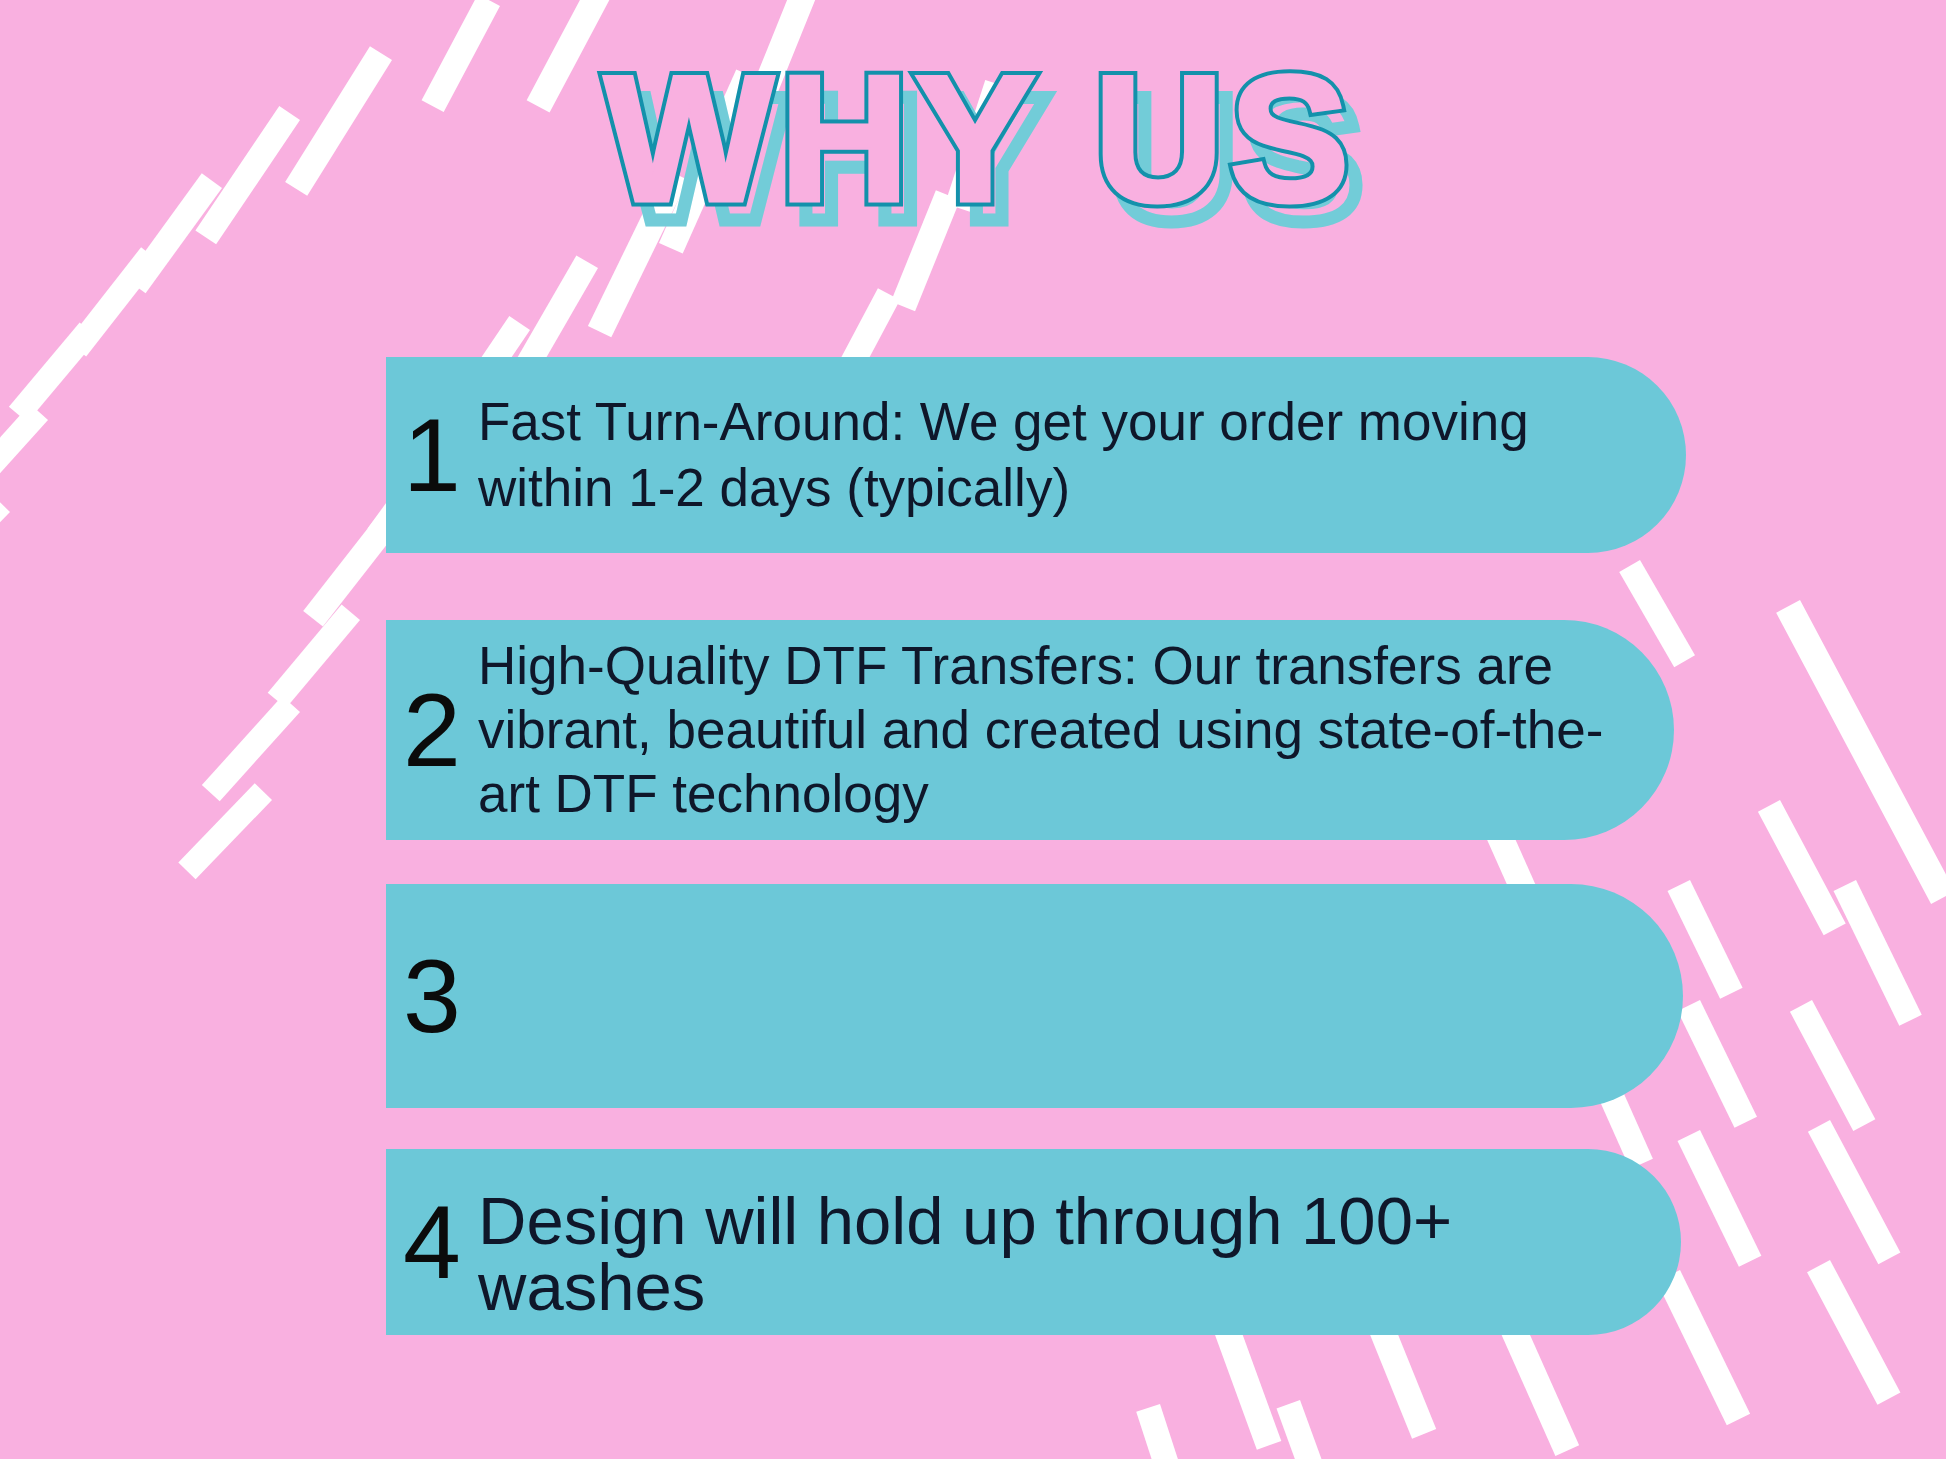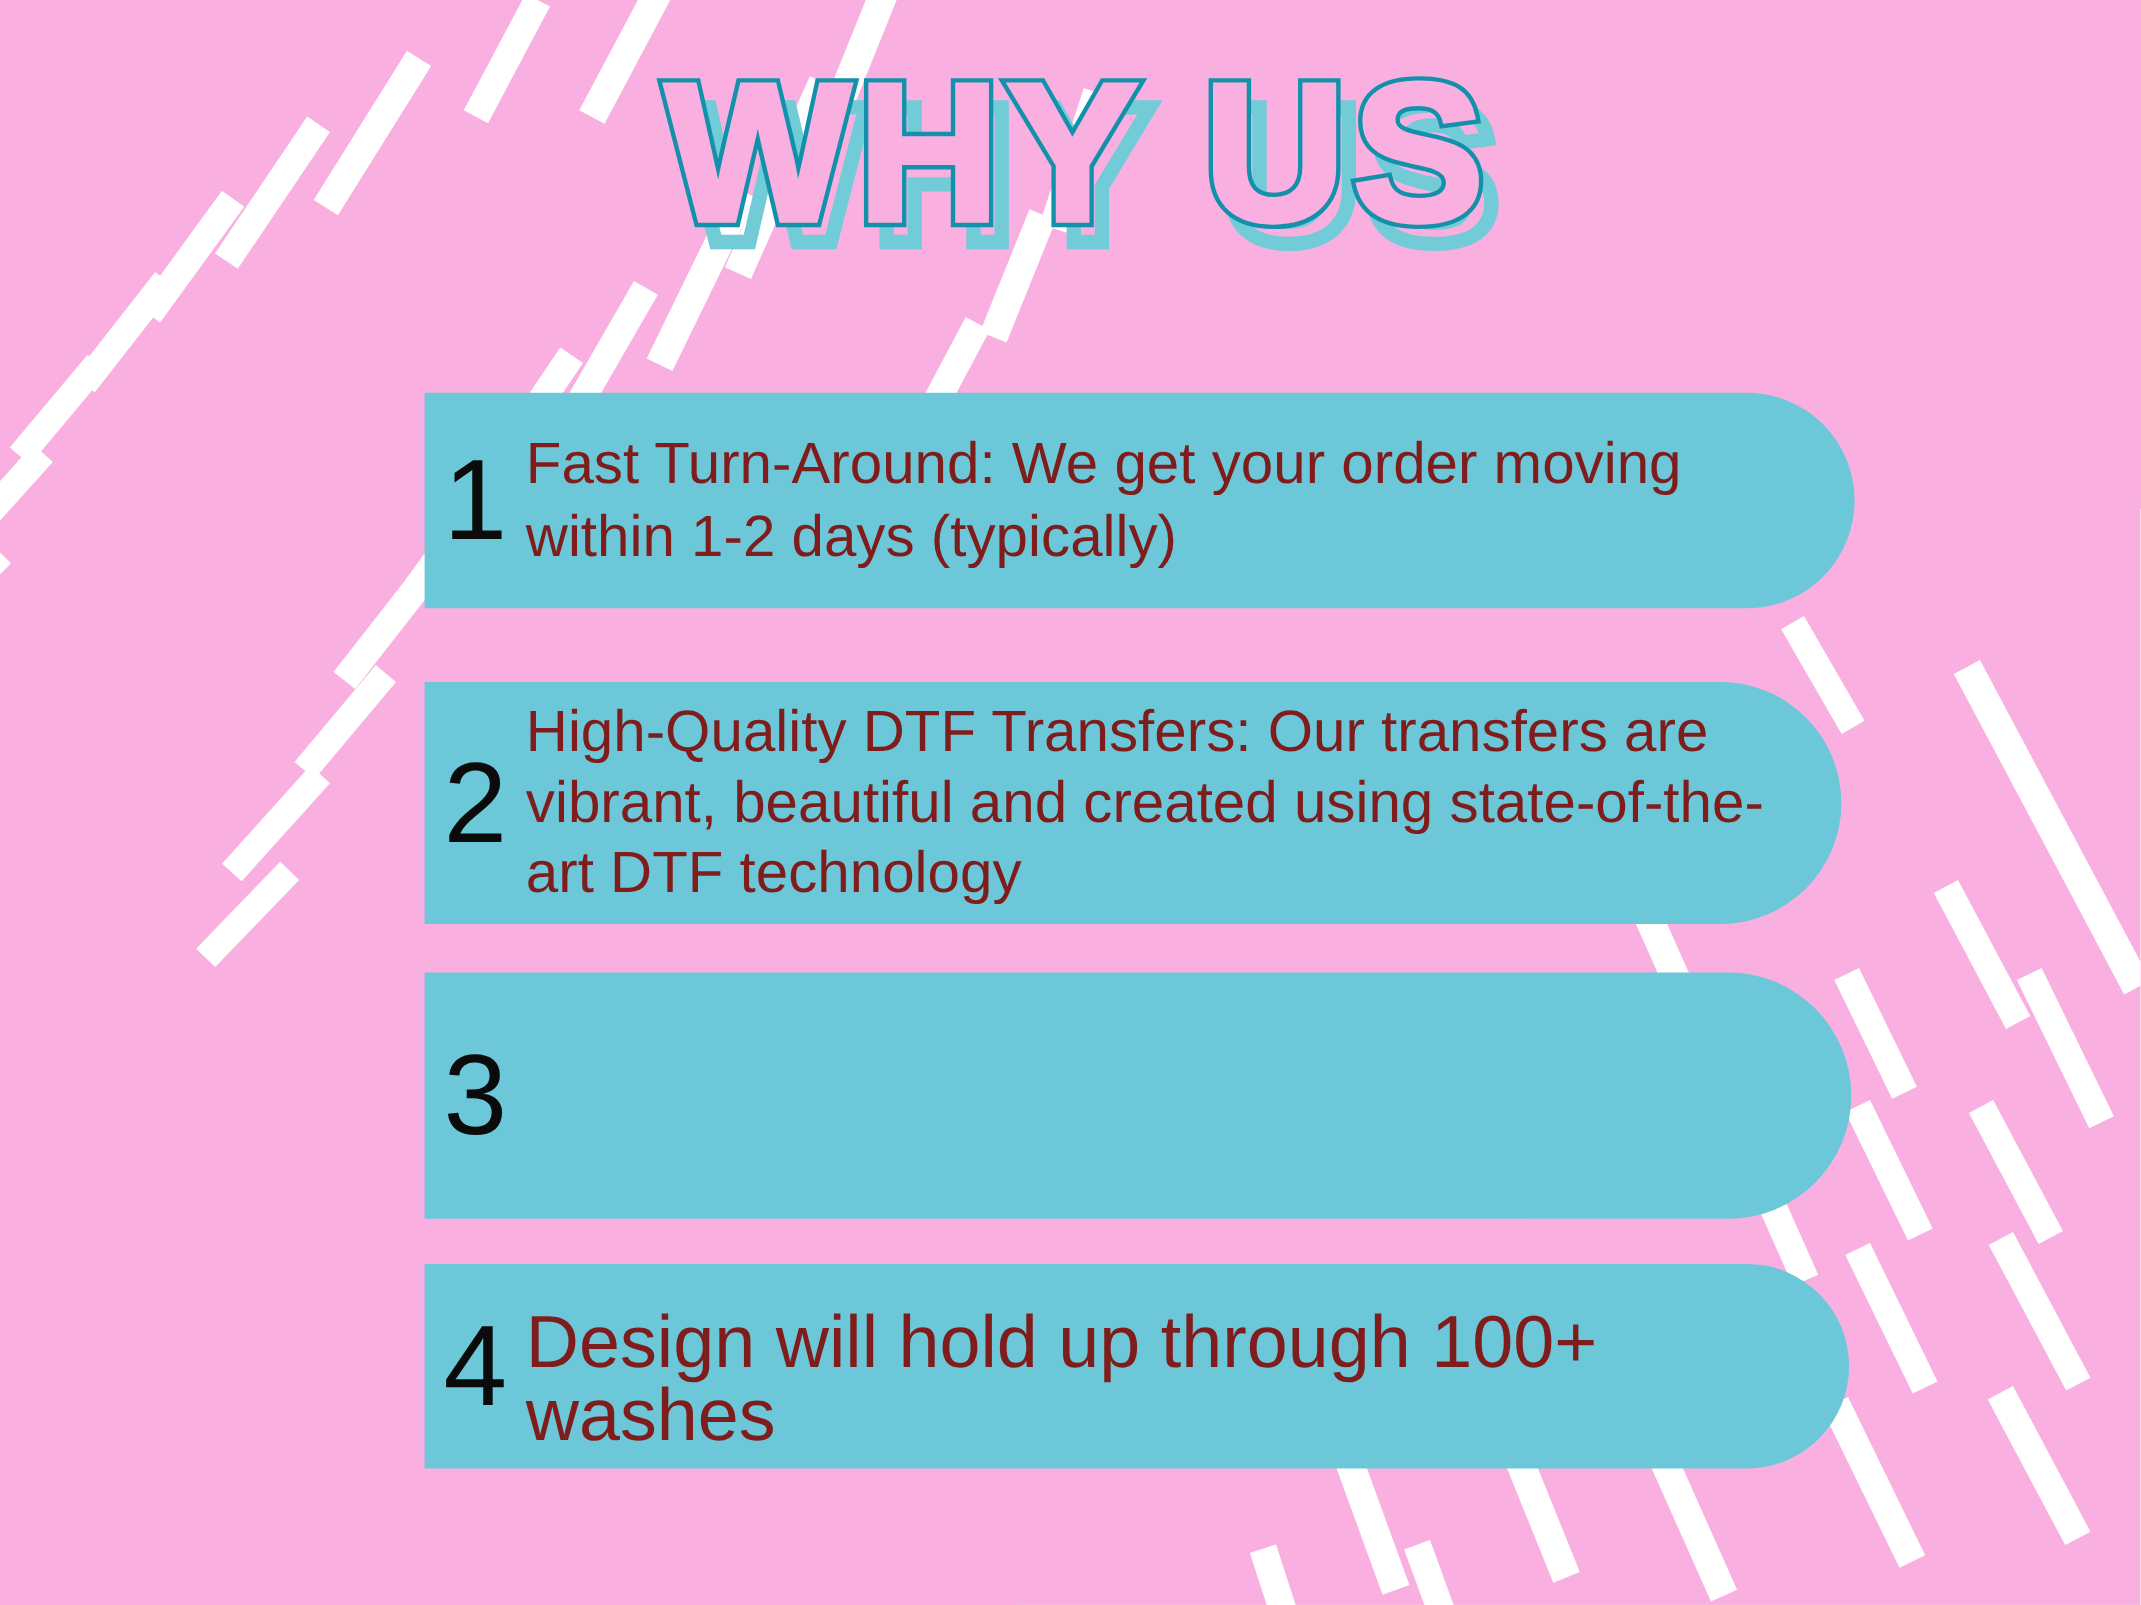--- a/index.html
+++ b/index.html
@@ -96,21 +96,21 @@
     font-size: 104px;
     line-height: 104px;
     color: #0b0b0b;
   }
   .card-text {
     flex: 1 1 auto;
     font-family: "Liberation Sans", sans-serif;
     font-weight: 400;
     font-size: 53px;
     line-height: 66px;
-    color: #7f1d1d;
+    color: #0f172a;
     padding-right: 40px;
   }
 
   
   #card-1 { top: 357px;  width: 1300px; height: 196px; }
   #card-2 { top: 620px;  width: 1288px; height: 220px; }
   #card-3 { top: 884px;  width: 1297px; height: 224px; }
   #card-4 { top: 1149px; width: 1295px; height: 186px; }
 
   #card-1 .card-text { font-size: 53px; line-height: 66px; }

